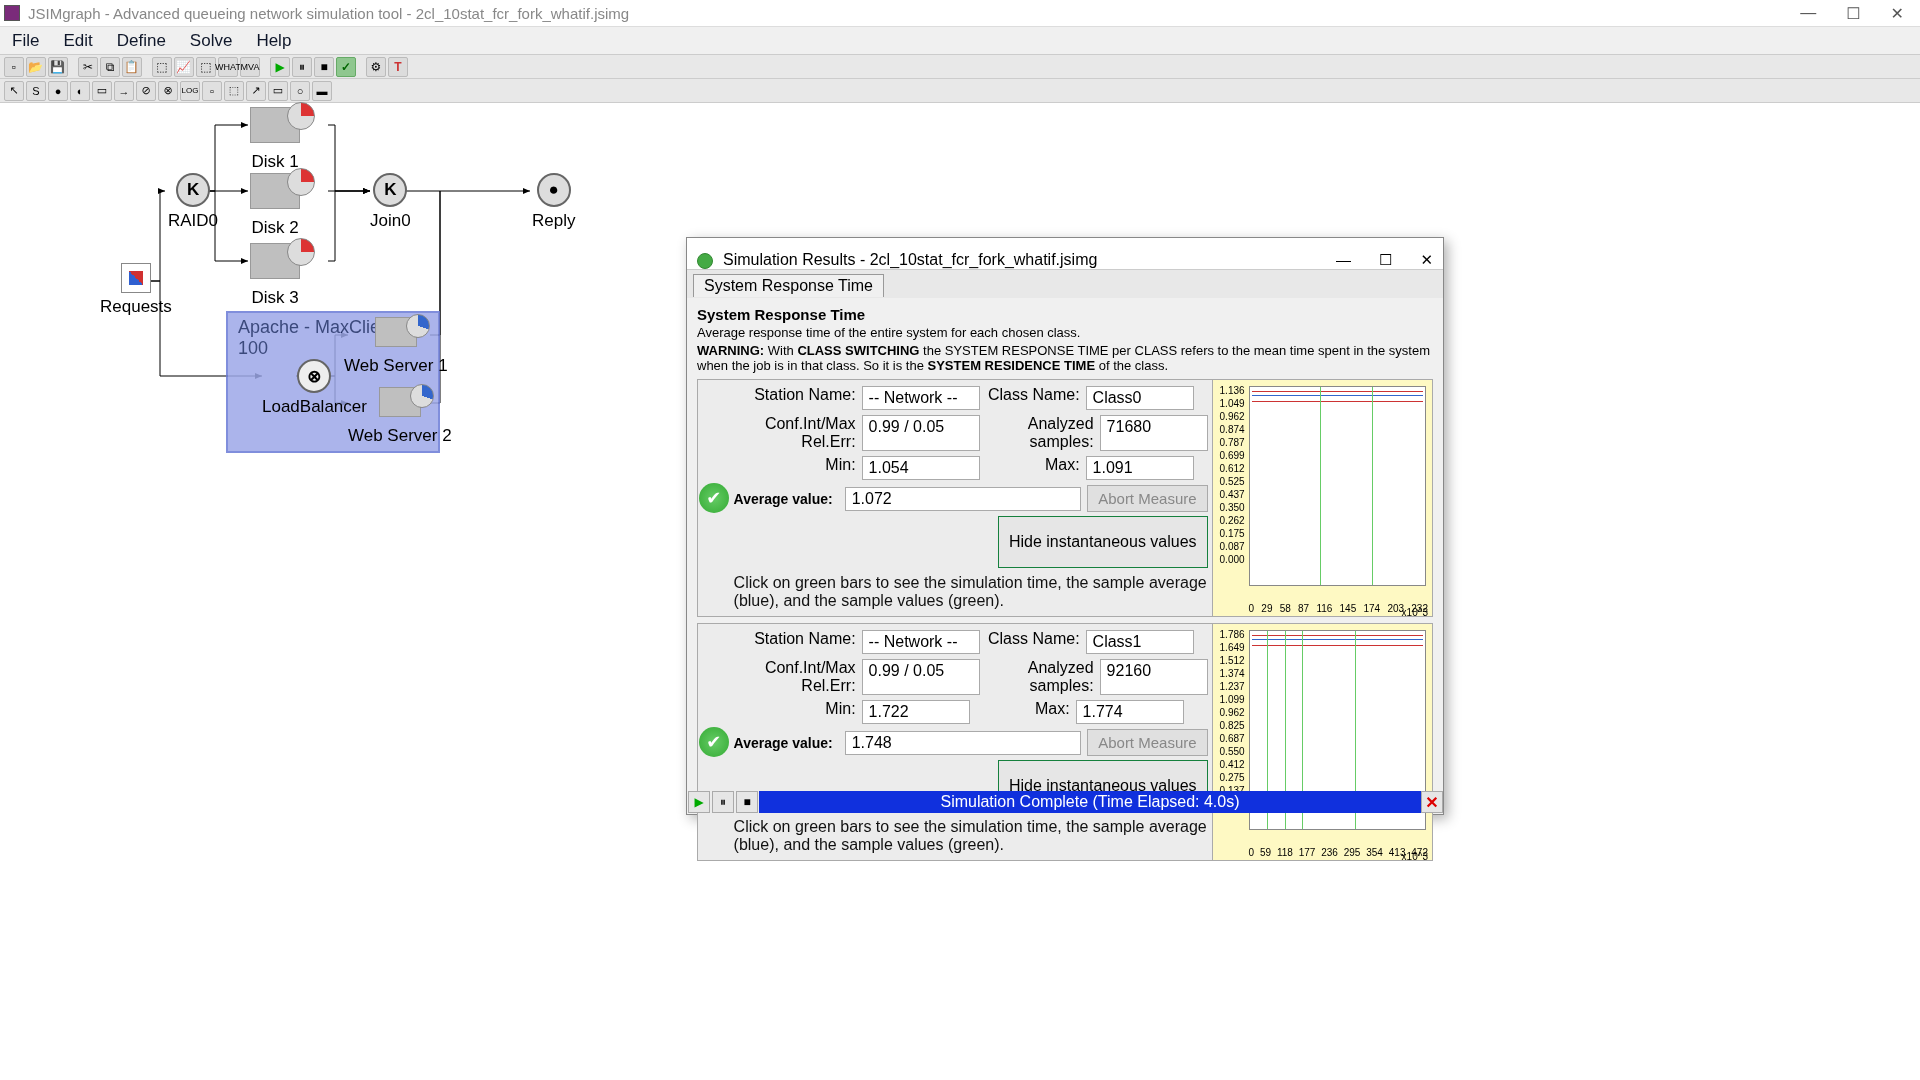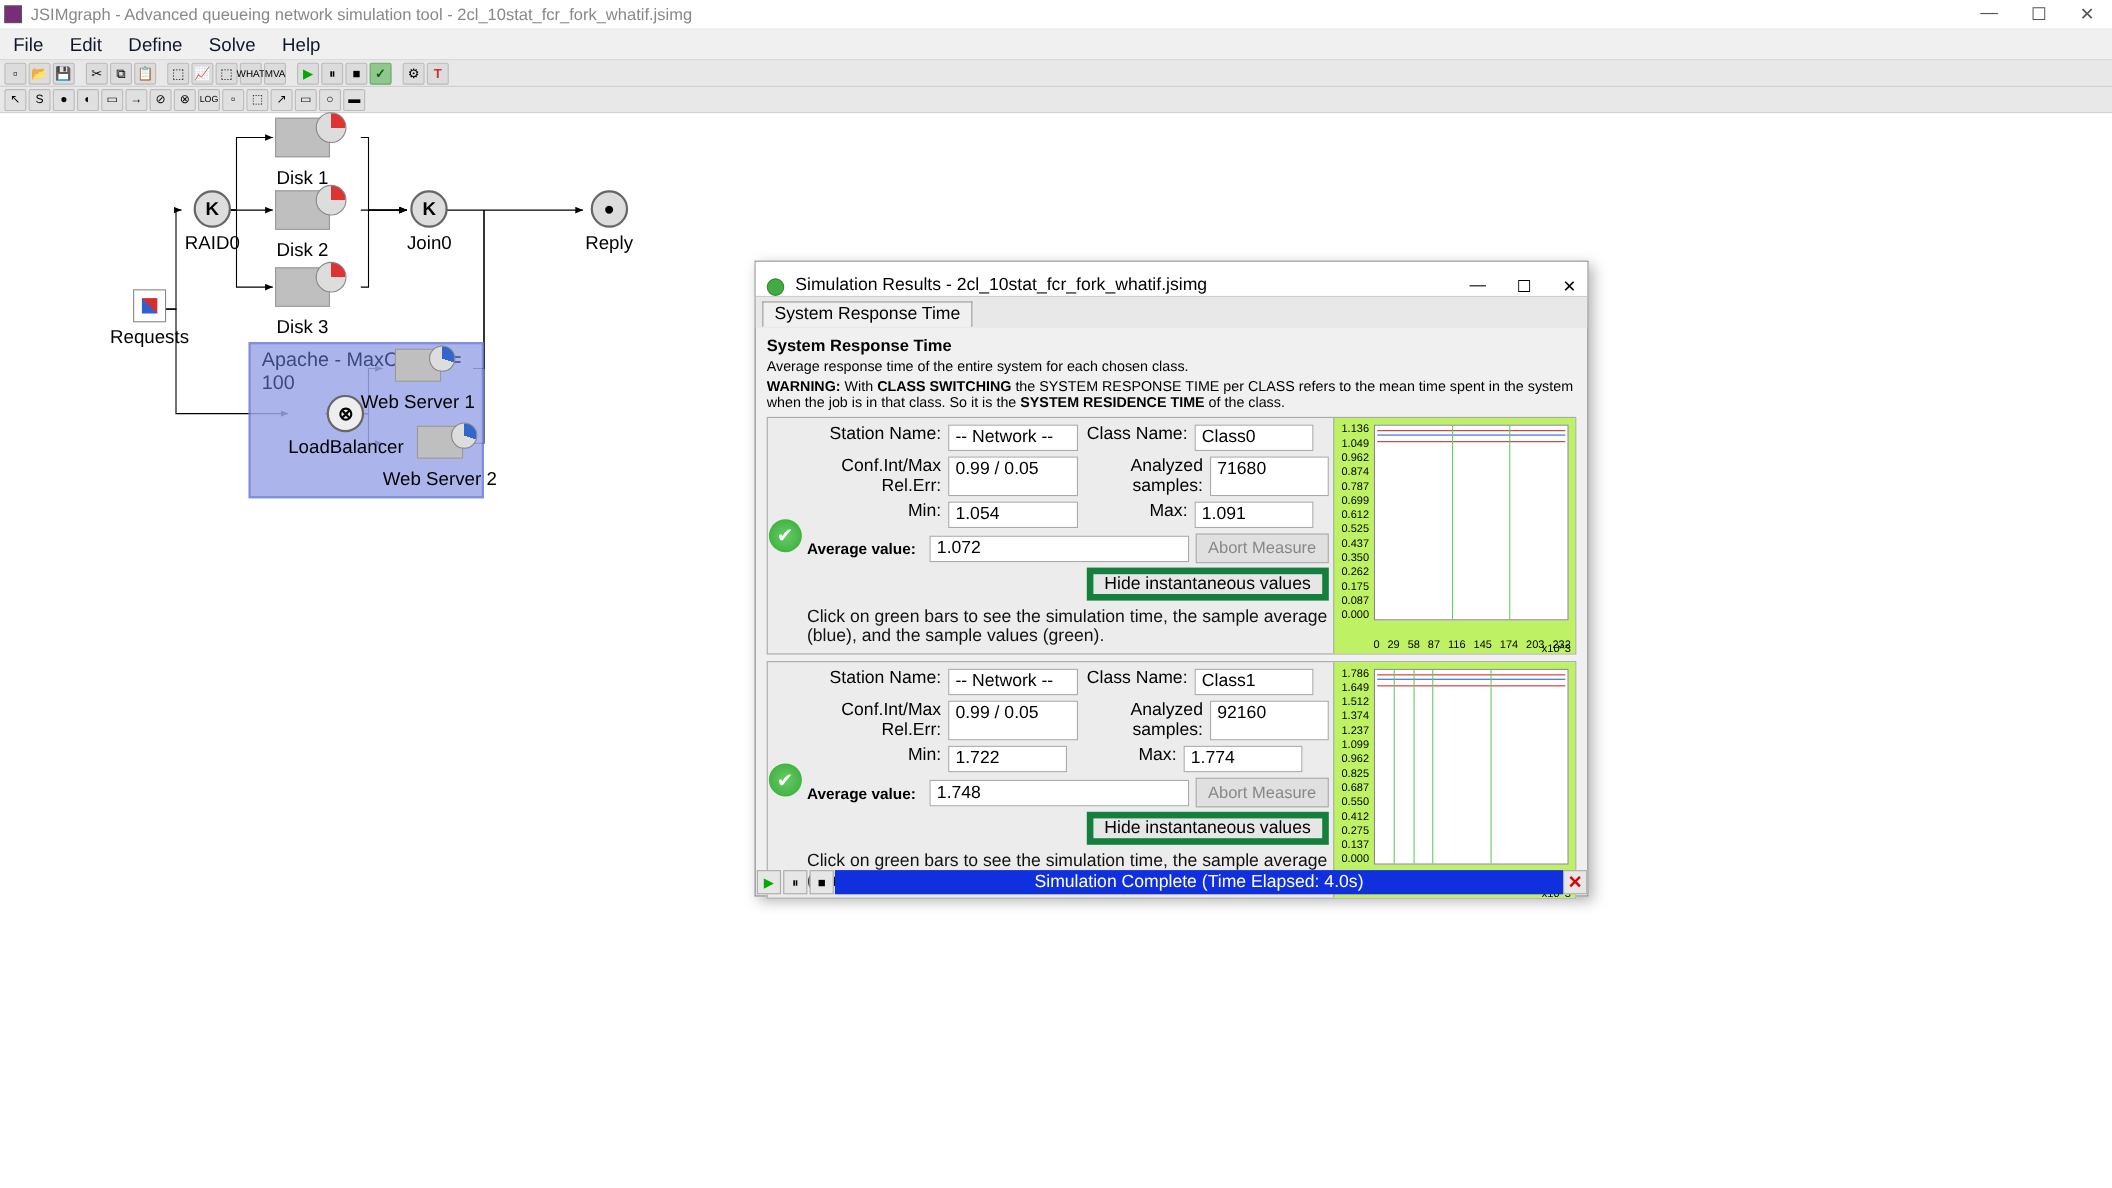--- a/index.html
+++ b/index.html
@@ -54,23 +54,23 @@
 .measure .statuscol { width: 36px; display: flex; align-items: center; justify-content: center; }
 .measure .statuscol .check { width: 30px; height: 30px; border-radius: 50%; background: radial-gradient(#6c6, #3a3); display: flex; align-items: center; justify-content: center; color: #fff; font-size: 18px; }
 .measure .fields { flex: 1; padding: 6px 4px; }
 .measure .row { display: flex; margin-bottom: 5px; }
 .measure .lbl { font-size: 16px; color: #000; padding-right: 6px; text-align: right; }
 .measure .val { background: #fff; border: 1px solid #aaa; padding: 2px 6px; font-size: 16px; min-width: 108px; }
 .measure .avgrow { display: flex; align-items: center; gap: 6px; }
 .measure .avgrow .lbl { font-weight: bold; font-size: 14px; }
 .measure .avgrow .val { flex: 1; }
 .measure .abort { border: 1px solid #aaa; background: #e0e0e0; color: #888; padding: 4px 10px; font-size: 15px; }
-.measure .hidebtn { border: 6px solid #15803d; background: #e6e6e6; padding: 0 10px; font-size: 16px; display: inline-block; float: right; margin-top: 4px; cursor: pointer; }
+.measure .hidebtn { border: 1px solid #15803d; background: #e6e6e6; padding: 16px 10px; font-size: 16px; display: inline-block; float: right; margin-top: 4px; cursor: pointer; }
 .measure .hint { font-size: 16px; color: #111; clear: both; padding-top: 6px; }
-.measure .chartcol { width: 250px; border-left: 1px solid #aaa; background: #bef264; padding: 4px; position: relative; }
+.measure .chartcol { width: 250px; border-left: 1px solid #aaa; background: #fef9c3; padding: 4px; position: relative; }
 .measure .chartcol .yaxis { position: absolute; left: 2px; top: 4px; font-size: 10px; line-height: 13px; text-align: right; width: 30px; }
 .measure .chartcol .xaxis { position: absolute; bottom: 2px; left: 36px; right: 4px; font-size: 10px; display: flex; justify-content: space-between; }
 .measure .chartcol .plot { position: absolute; left: 36px; top: 6px; right: 6px; bottom: 30px; border: 1px solid #888; background: #fff; }
 .measure .chartcol .plot .blueline { position: absolute; top: 8px; left: 2px; right: 2px; height: 1px; background: #36c; }
 .measure .chartcol .plot .redline1 { position: absolute; top: 4px; left: 2px; right: 2px; height: 1px; background: #c33; }
 .measure .chartcol .plot .redline2 { position: absolute; top: 14px; left: 2px; right: 2px; height: 1px; background: #c33; }
 .measure .chartcol .plot .greens { position: absolute; top: 0; bottom: 0; left: 0; right: 0; }
 .measure .chartcol .plot .greens span { position: absolute; top: 0; bottom: 0; width: 1px; background: #6c6; }
 .measure .chartcol .exp { position: absolute; bottom: -2px; right: 4px; font-size: 10px; }
 
@@ -207,21 +207,21 @@
 
   <div class="fcregion" style="top:208px; left:226px; width:214px; height:142px">
     <div class="title">Apache - MaxClients = 100</div>
   </div>
 
   <div class="node" style="top:256px; left:262px">
     <div class="circnode" style="background:#eee">⊗</div>
     <div class="label">LoadBalancer</div>
   </div>
 
-  <div class="node" style="top:214px; left:328px">
+  <div class="node" style="top:214px; left:344px">
     <div class="box" style="width:42px; height:30px"><span class="pie" style="top:-4px; left:30px; width:24px; height:24px; background:conic-gradient(#36c 0 30%, #ddd 30% 100%)"></span></div>
     <div class="label">Web Server 1</div>
   </div>
   <div class="node" style="top:284px; left:348px">
     <div class="box" style="width:42px; height:30px"><span class="pie" style="top:-4px; left:30px; width:24px; height:24px; background:conic-gradient(#36c 0 30%, #ddd 30% 100%)"></span></div>
     <div class="label">Web Server 2</div>
   </div>
 </div>
 
 <div class="dialog">

